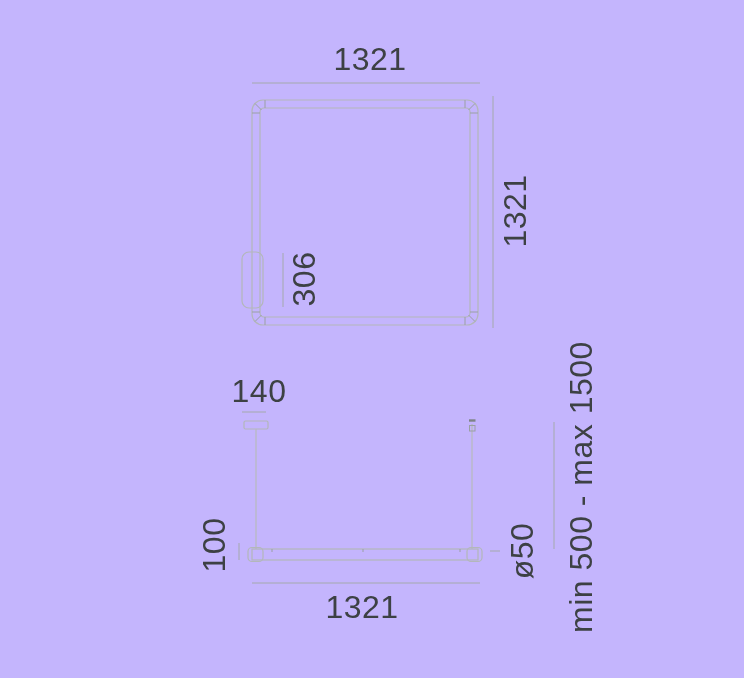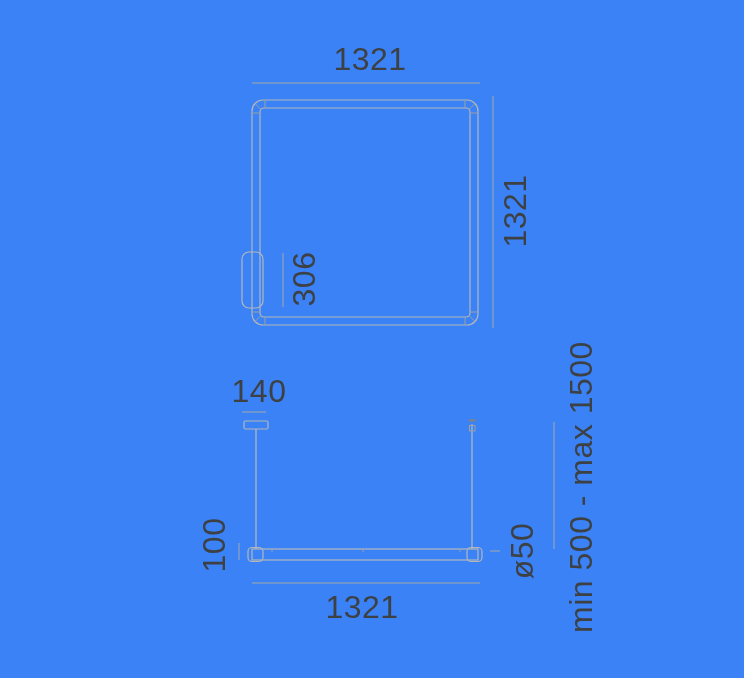--- a/index.html
+++ b/index.html
@@ -4,21 +4,21 @@
 <style>
   html, body {
     margin: 0;
     padding: 0;
     background: #ffffff;
   }
   .canvas {
     position: relative;
     width: 744px;
     height: 678px;
-    background: #3b82f6;
+    background: #c4b5fd;
     overflow: hidden;
     font-family: "Liberation Sans", sans-serif;
   }
   svg text {
     font-family: "Liberation Sans", sans-serif;
     font-size: 32px;
     fill: #3d4144;
     letter-spacing: 0.5px;
   }
   .outline { stroke: #b3b7ba; stroke-width: 1.2; fill: none; }

